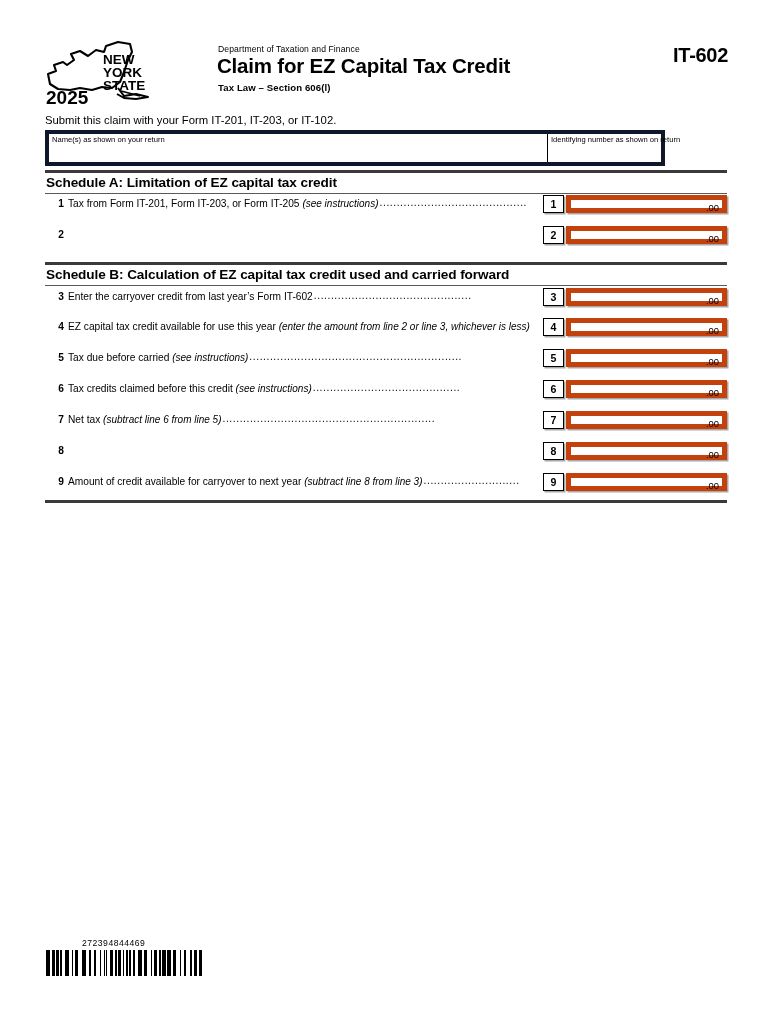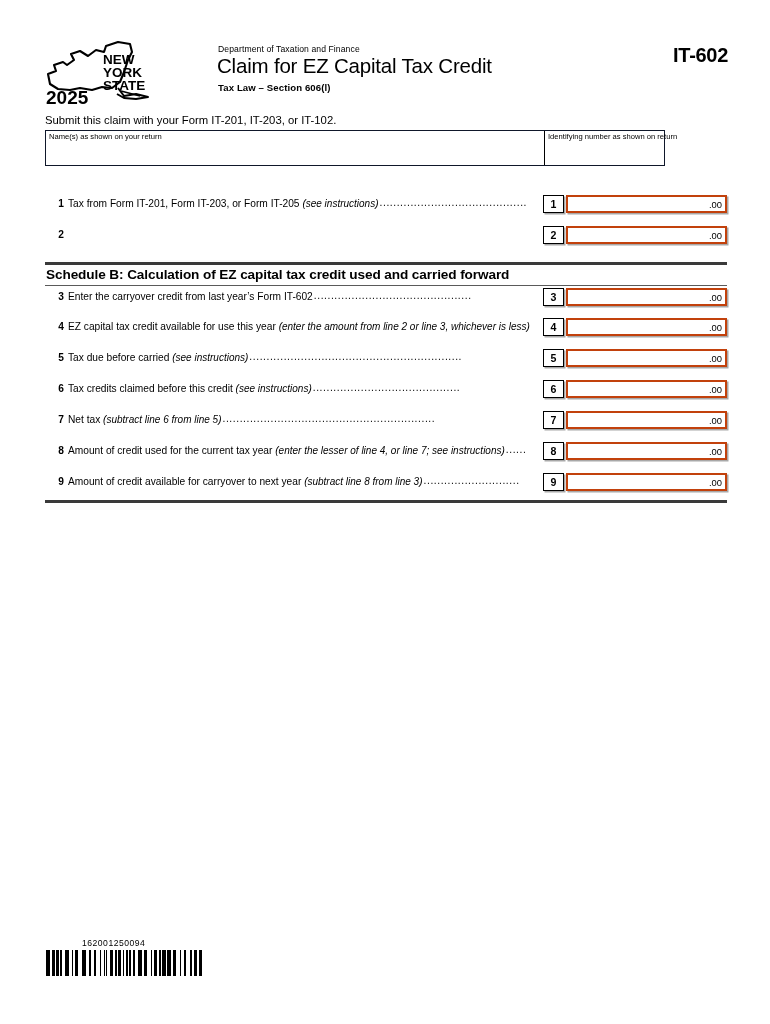--- a/index.html
+++ b/index.html
@@ -44,21 +44,21 @@
     font-size: 8.6px;
     font-weight: 400;
     letter-spacing: 0.1px;
     white-space: nowrap;
   }
   .form-title {
     position: absolute;
     left: 217px;
     top: 54px;
     font-size: 20.5px;
-    font-weight: normal;
+    font-weight: bold;
     letter-spacing: -0.2px;
     white-space: nowrap;
   }
   .tax-law {
     position: absolute;
     left: 218px;
     top: 82px;
     font-size: 9.6px;
     font-weight: bold;
     letter-spacing: 0.1px;
@@ -84,21 +84,21 @@
   }
 
   
   .idrow {
     position: absolute;
     left: 45px;
     top: 130px;
     width: 620px;
     height: 36px;
     box-sizing: border-box;
-    border: 1px solid #0f172a;
+    border: 4px solid #0f172a;
     display: flex;
   }
   .idrow .cell {
     position: relative;
     box-sizing: border-box;
     height: 100%;
   }
   .idrow .cell.name { width: 499px; border-right: 1px solid #000; }
   .idrow .cell.idnum { flex: 1; }
   .cell-label {
@@ -211,21 +211,21 @@
     line-height: 16px;
     background: #fff;
   }
   .amtbox {
     position: absolute;
     top: 0;
     left: 521px;
     width: 161px;
     height: 18px;
     box-sizing: border-box;
-    border: 2px solid #c2410c;
+    border: 5px solid #c2410c;
     box-shadow: 1.5px 1.5px 0 0 #a8a8a8;
     background: #fff;
   }
   .amtbox .cents {
     position: absolute;
     right: 3px;
     top: 2px;
     font-size: 9.4px;
     pointer-events: none;
   }
@@ -312,20 +312,25 @@
     <div class="cell name">
       <div class="cell-label">Name(s) as shown on your return</div>
       <input class="cell-input" type="text" value="" style="">
     </div>
     <div class="cell idnum">
       <div class="cell-label">Identifying number as shown on return</div>
       <input class="cell-input" type="text" value="" style="">
     </div>
   </div>
 
+  <div class="sched" style="top:170px;">
+    <div class="rule-thick"></div>
+    <div class="sched-title">Schedule A: Limitation of EZ capital tax credit</div>
+    <div class="rule-thin"></div>
+  </div>
 
   <div class="fline" style="top:195px;">
     <div class="num">1</div>
     <div class="txtwrap">
       <span class="txt"><span>Tax from Form IT-201, Form IT-203, or Form IT-205 </span><span class="it">(see instructions)</span></span>
       <span class="leader">...........................................</span>
     </div>
     <div class="numbox">1</div>
     <div class="amtbox">
       <input type="text" value="" style="">
@@ -408,24 +413,20 @@
     </div>
     <div class="numbox">7</div>
     <div class="amtbox">
       <input type="text" value="" style="">
       <span class="cents">.00</span>
     </div>
   </div>
 
   <div class="fline" style="top:442px;">
     <div class="num">8</div>
-    <div class="txtwrap">
-      <span class="txt"><span>Amount of credit used for the current tax year </span><span class="it">(enter the lesser of line 4, or line 7; see instructions)</span></span>
-      <span class="leader">......</span>
-    </div>
     <div class="numbox">8</div>
     <div class="amtbox">
       <input type="text" value="" style="">
       <span class="cents">.00</span>
     </div>
   </div>
 
   <div class="fline" style="top:473px;">
     <div class="num">9</div>
     <div class="txtwrap">
@@ -435,21 +436,21 @@
     <div class="numbox">9</div>
     <div class="amtbox">
       <input type="text" value="" style="">
       <span class="cents">.00</span>
     </div>
   </div>
 
   <div class="bottom-rule"></div>
 
   <div class="barcode-area">
-    <div class="barcode-num">162001250094</div>
+    <div class="barcode-num">272394844469</div>
     <div class="barcode-bars" id="barcode-bars">
         <i style="width: 4px; background: rgb(0, 0, 0);"></i>
         <i style="width: 2px; background: rgb(255, 255, 255);"></i>
         <i style="width: 3px; background: rgb(0, 0, 0);"></i>
         <i style="width: 1px; background: rgb(255, 255, 255);"></i>
         <i style="width: 3px; background: rgb(0, 0, 0);"></i>
         <i style="width: 1px; background: rgb(255, 255, 255);"></i>
         <i style="width: 2px; background: rgb(0, 0, 0);"></i>
         <i style="width: 3px; background: rgb(255, 255, 255);"></i>
         <i style="width: 4px; background: rgb(0, 0, 0);"></i>

